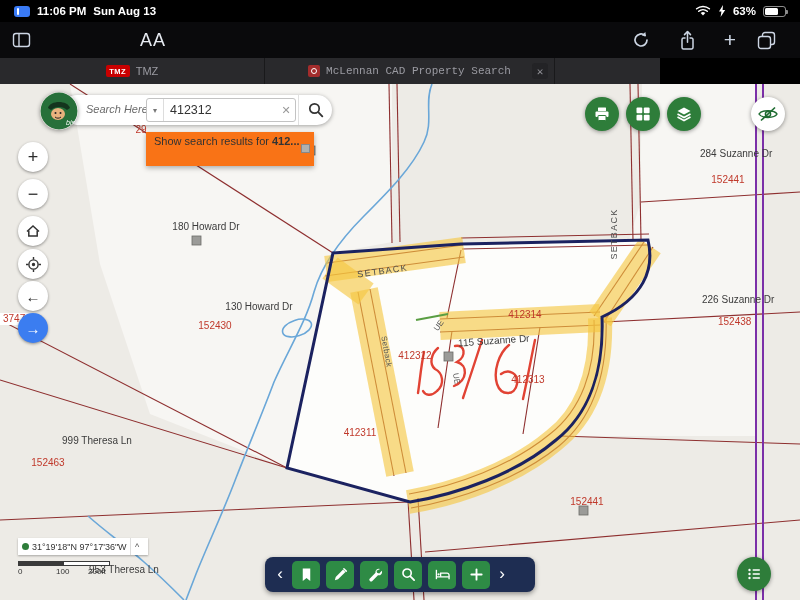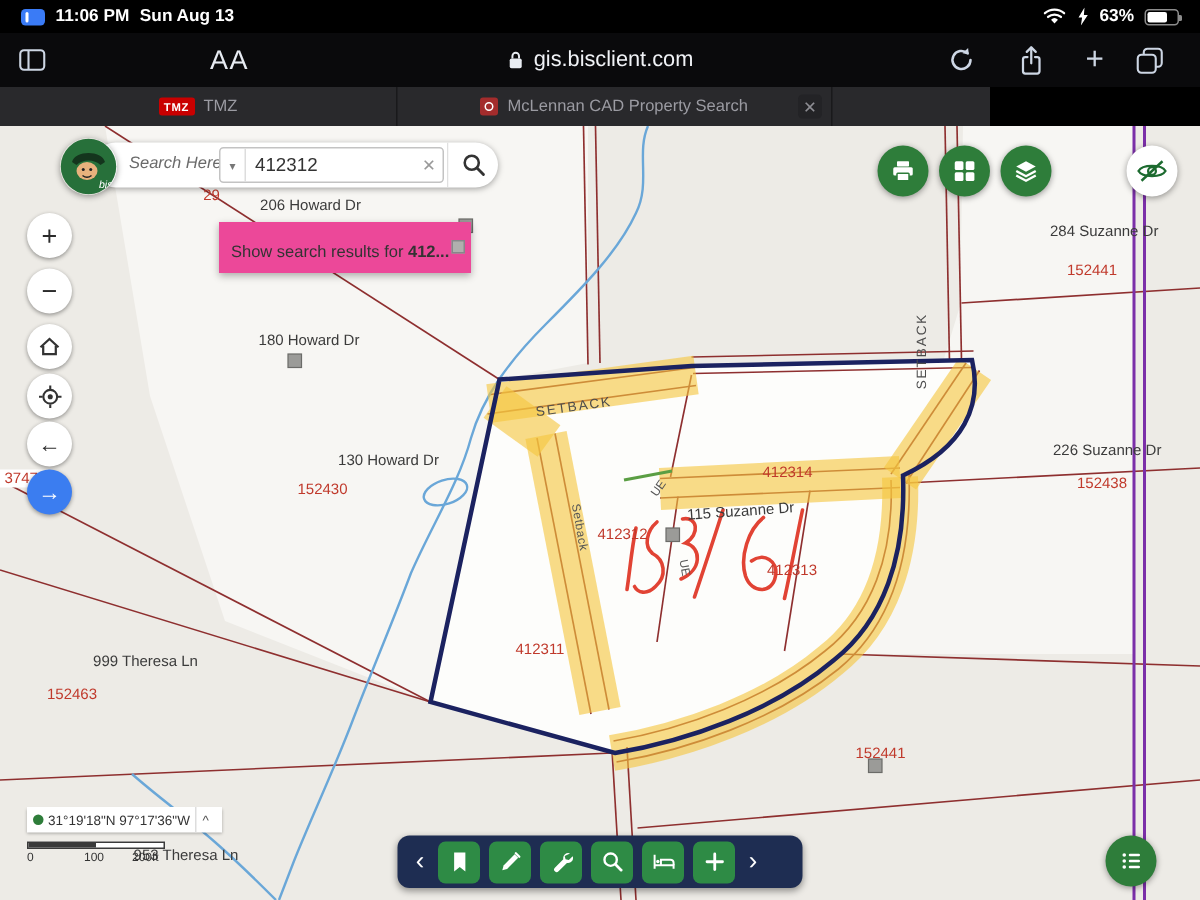--- a/index.html
+++ b/index.html
@@ -26,21 +26,21 @@
   .refresh-btn { right:150px; }
   .share-btn { right:104px; }
   .newtab-btn { right:64px; color:#cdd6e4; font-size:21px; font-weight:300; }
   .tabs-btn { right:24px; }
 
   
   .tab-bar { position:absolute; top:58px; left:0; width:660px; height:26px; background:#29292c; display:flex; }
   .tab { display:flex; align-items:center; justify-content:center; gap:6px; font-size:11px;
     color:#9b9ba2; border-right:1px solid #19191b; height:100%; }
   .tab-tmz { width:265px; }
-  .tab-mcl { width:290px; position:relative; }
+  .tab-mcl { width:290px; position:relative;font-family:Liberation Mono, monospace; }
   .tab-bis { width:245px; background:#3b3b3f; color:#fff; }
   .fav-tmz { width:24px; height:12px; background:#c90000; border-radius:2px; color:#fff; font-size:7.5px;
     font-weight:bold; display:flex; align-items:center; justify-content:center; letter-spacing:.5px; }
   .fav-mcl { width:12px; height:12px; background:#a32c2c; border-radius:2px; display:flex; align-items:center; justify-content:center; }
   .fav-mcl i { width:6px; height:6px; border:1.5px solid #fff; border-radius:50%; display:block; }
   .fav-bis { width:13px; height:13px; background:#e8951c; border-radius:50%; display:flex; align-items:center; justify-content:center; }
   .fav-bis i { width:7px; height:7px; border:2px solid #fff; border-radius:50%; display:block; }
   .tab-close { position:absolute; right:6px; top:5px; width:16px; height:16px; display:flex; align-items:center;
     justify-content:center; color:#8e8e94; font-size:11px; background:#232326; border-radius:3px; }
 
@@ -63,22 +63,22 @@
   .search-input { position:absolute; left:84px; top:3px; width:150px; height:24px; background:#fff;
     border:1px solid #c3c3c3; border-radius:3px; display:flex; align-items:center; }
   .caret-cell { width:17px; height:100%; display:flex; align-items:center; justify-content:center;
     border-right:1px solid #ddd; color:#777; font-size:8px; }
   .search-value { flex:1; padding-left:6px; font-size:12.5px; color:#333; }
   .clear-cell { width:18px; color:#999; font-size:11px; text-align:center; }
   .mag-cell { position:absolute; right:0; top:0; width:34px; height:30px; border-left:1px solid #e0e0e0;
     display:flex; align-items:center; justify-content:center; border-radius:0 15px 15px 0; }
   .bis-logo { position:absolute; left:0; top:0; width:38px; height:38px; border-radius:50%;
     box-shadow:0 1px 4px rgba(0,0,0,.4); }
-  .suggestion { left:146px; top:64px; width:168px; height:34px; background:#ec4899; box-shadow:0 2px 5px rgba(0,0,0,.3);
-    font-size:11px; color:#333; padding:14px 8px; white-space:nowrap; overflow:hidden; }
+  .suggestion { left:146px; top:48px; width:168px; height:34px; background:#f97316; box-shadow:0 2px 5px rgba(0,0,0,.3);
+    font-size:11px; color:#333; padding:3px 8px; white-space:nowrap; overflow:hidden; }
   .suggestion b { font-weight:bold; }
   .sugg-marker { position:absolute; right:4px; top:12px; width:9px; height:9px; background:#b0b0ae; border:1px solid #87878a; }
 
   
   .circle-btn { position:absolute; width:30px; height:30px; border-radius:50%; background:#fff;
     box-shadow:0 1px 3px rgba(0,0,0,.4); display:flex; align-items:center; justify-content:center;
     color:#2b2b2b; font-size:18px; }
   .fwd-btn { background:#3b7df0; color:#fff; font-size:15px; }
   .green-btn { position:absolute; width:34px; height:34px; border-radius:50%; background:#2e7d3a;
     box-shadow:0 1px 4px rgba(0,0,0,.4); display:flex; align-items:center; justify-content:center; }
@@ -131,27 +131,20 @@
   </div>
 
   <div class="browser-bar">
     <div class="abs sidebar-btn">
       <svg width="19" height="18" viewBox="0 0 19 18">
         <rect x="1.5" y="2.5" width="16" height="13" rx="2.5" fill="none" stroke="#cdd6e4" stroke-width="1.4"></rect>
         <line x1="7" y1="2.5" x2="7" y2="15.5" stroke="#cdd6e4" stroke-width="1.4"></line>
       </svg>
     </div>
     <div class="abs reader-btn">AA</div>
-    <div class="abs url-group">
-      <svg width="12" height="14" viewBox="0 0 12 14">
-        <rect x="2" y="6" width="8" height="6.5" rx="1.2" fill="#e8ecf2"></rect>
-        <path d="M3.8 6V4.3a2.2 2.2 0 0 1 4.4 0V6" stroke="#e8ecf2" stroke-width="1.3" fill="none"></path>
-      </svg>
-      <span>gis.bisclient.com</span>
-    </div>
     <div class="abs refresh-btn">
       <svg width="18" height="18" viewBox="0 0 18 18">
         <path d="M15 9a6 6 0 1 1-2-4.5" fill="none" stroke="#cdd6e4" stroke-width="1.7" stroke-linecap="round"></path>
         <path d="M13.4 1l.5 4.3-4.2-.8Z" fill="#cdd6e4"></path>
       </svg>
     </div>
     <div class="abs share-btn">
       <svg width="17" height="21" viewBox="0 0 17 21">
         <g fill="none" stroke="#cdd6e4" stroke-width="1.5" stroke-linecap="round" stroke-linejoin="round">
           <path d="M6 8H4.5A1.5 1.5 0 0 0 3 9.5v8A1.5 1.5 0 0 0 4.5 19h8a1.5 1.5 0 0 0 1.5-1.5v-8A1.5 1.5 0 0 0 12.5 8H11"></path>

